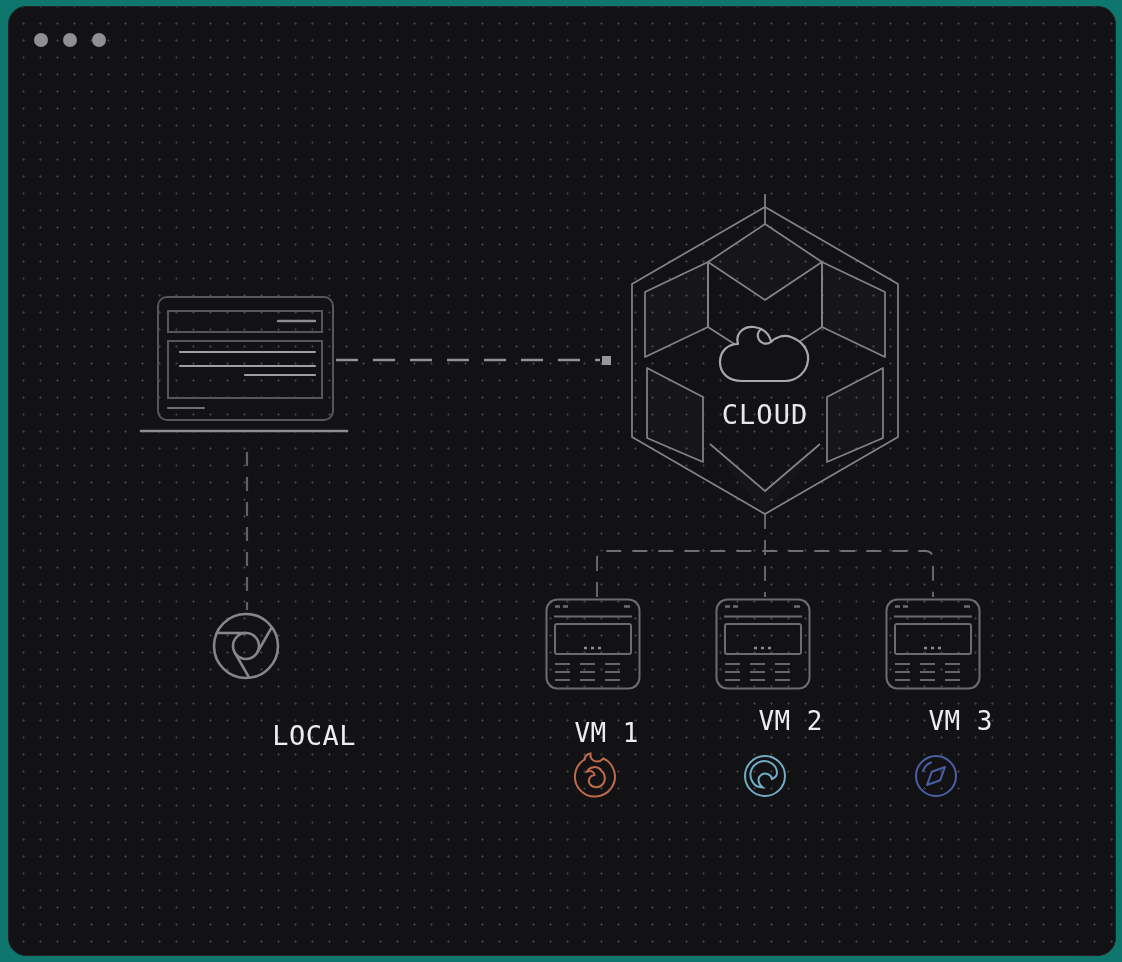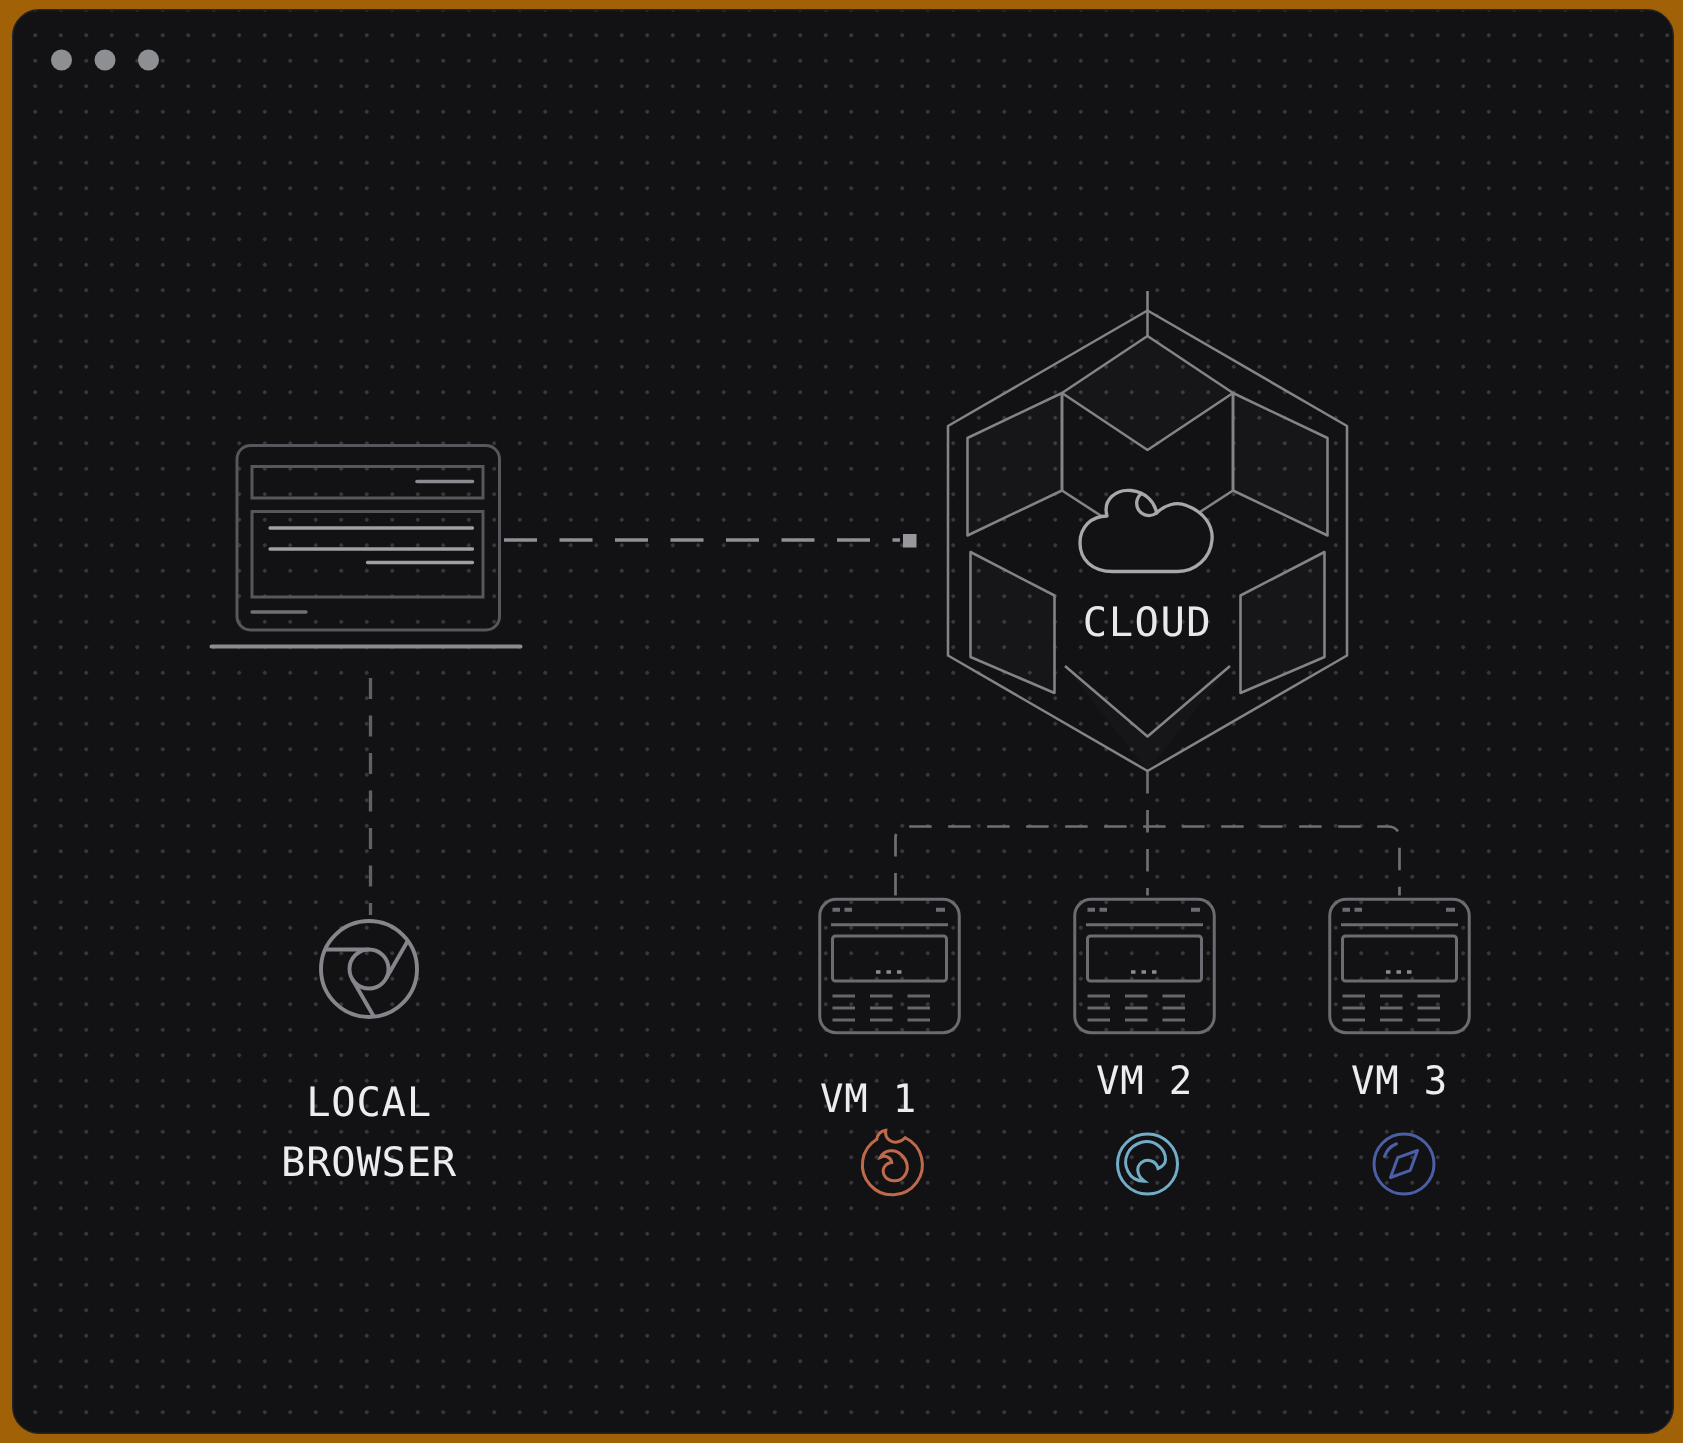--- a/index.html
+++ b/index.html
@@ -1,27 +1,27 @@
 <!DOCTYPE html>
 <html><head>
 <meta charset="utf-8">
 <style>
   html,body{margin:0;padding:0;background:#000;width:1122px;height:962px;overflow:hidden;}
-  .stage{position:relative;width:1122px;height:962px;background:#a16207;font-family:"DejaVu Sans Mono",monospace;}
+  .stage{position:relative;width:1122px;height:962px;background:#0f766e;font-family:"DejaVu Sans Mono",monospace;}
   .window{
     position:absolute;left:8px;top:6px;width:1106px;height:948px;
     background:#121214;border:1px solid #232327;border-radius:18px;
     background-image:radial-gradient(circle,#39393d 1.1px,transparent 1.4px);
     background-size:17px 17px;background-position:6px 8px;
   }
   .traffic{position:absolute;top:26px;left:25px;display:flex;gap:15px;}
   .traffic .dot{width:14px;height:14px;border-radius:50%;background:#8e8f93;}
   .abs{position:absolute;}
   .label{
-    position:absolute;color:#ededf0;text-align:center;
+    position:absolute;color:#ededf0;text-align:right;
     font-family:"DejaVu Sans Mono",monospace;letter-spacing:0.5px;
   }
   .vm-label{width:120px;font-size:26px;}
   .local-label{width:220px;font-size:27px;line-height:40px;}
   svg{display:block;}
   svg.ovis{overflow:visible;}
 </style>
 </head>
 <body>
 
@@ -91,21 +91,20 @@
       <circle cx="0" cy="0" r="32"></circle>
       <circle cx="0" cy="0" r="13"></circle>
       <path d="M0,-13 H-29"></path>
       <path d="M-11.3,6.5 L3.3,31.8"></path>
       <path d="M11.3,6.5 L25.9,-18.8"></path>
     </g>
   </svg>
 
   <div class="label local-label" style="left:136px;top:716px">
     <div>LOCAL</div>
-    <div>BROWSER</div>
   </div>
 
   <svg class="abs" style="left:545px;top:598px" width="96" height="92" viewBox="0 0 96 92">
     <g fill="none" stroke="#6b6c71" stroke-width="2">
       <rect x="1.5" y="1.5" width="93" height="89" rx="11"></rect>
       <path d="M10,8.5 h5 M18,8.5 h5 M79,8.5 h6" stroke-width="2.6"></path>
       <path d="M9,18.5 H87"></path>
       <rect x="10" y="26" width="76" height="30" rx="2"></rect>
       <path d="M39,50 h3 M46,50 h3 M53,50 h3" stroke="#8a8b90" stroke-width="2.4"></path>
       <path d="M10,66 h15 M35,66 h15 M60,66 h15" stroke="#66676c"></path>

